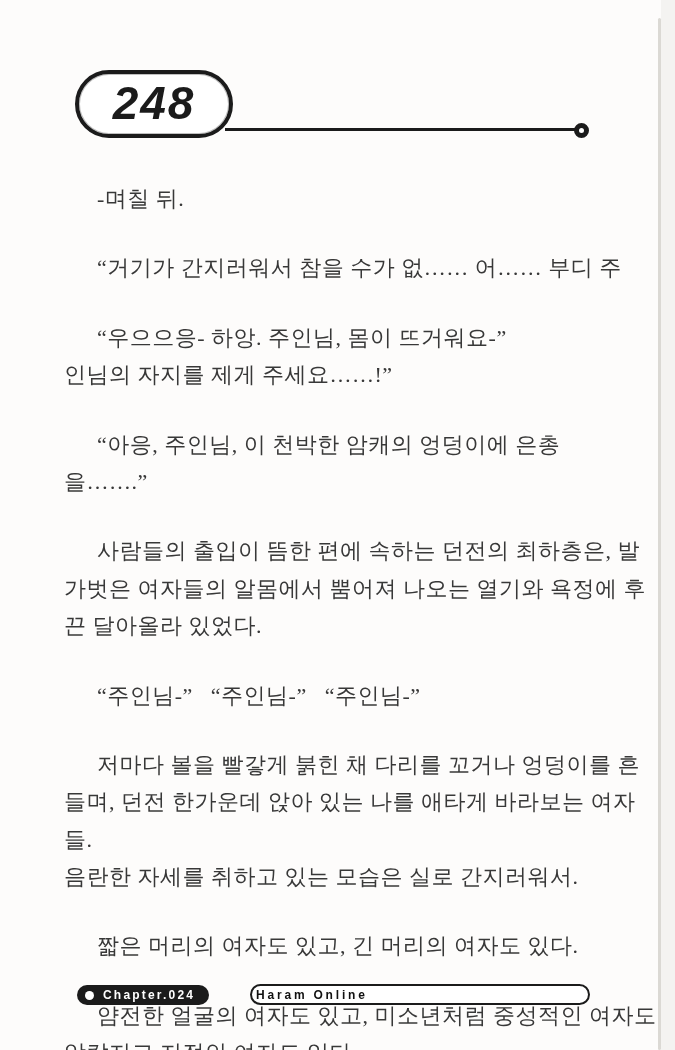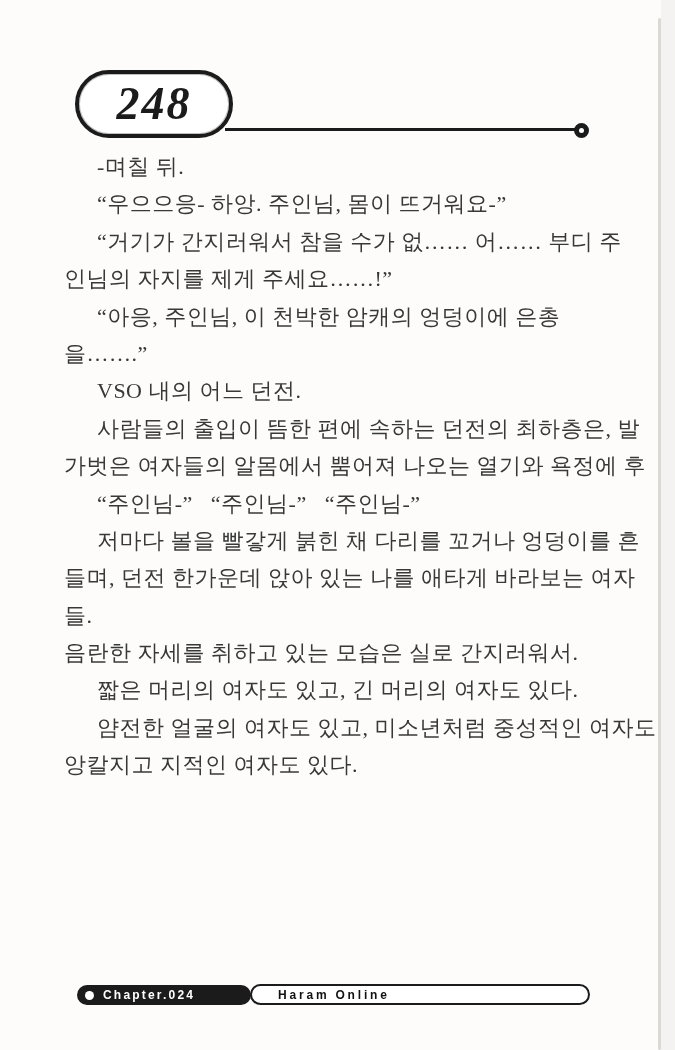--- a/index.html
+++ b/index.html
@@ -18,21 +18,21 @@
   .page{position:absolute;inset:0;}
 
   
   .page-number-pill{
     position:absolute;left:75px;top:70px;width:158px;height:68px;
     border:4px solid var(--ink);border-radius:34px;background:#fff;
     display:flex;align-items:center;justify-content:center;z-index:2;
     box-shadow:inset 0 0 0 1px rgba(0,0,0,0.25);
   }
   .page-number{
-    font-family:Liberation Serif, serif;
+    font-family:Liberation Sans, sans-serif;
     font-weight:bold;font-style:italic;font-size:46px;color:var(--ink);
     letter-spacing:2px;transform:translateY(-1px);
   }
   .header-rule{
     position:absolute;left:225px;top:128px;width:353px;height:3px;
     background:var(--ink);z-index:1;
   }
   .header-rule-ring{
     position:absolute;left:574px;top:123px;width:15px;height:15px;
     border:5px solid var(--ink);border-radius:50%;background:#fff;z-index:1;
@@ -40,80 +40,80 @@
 
   
   .body-text{
     position:absolute;left:64px;top:148px;width:556px;
     font-size:22px;color:var(--body-text);
   }
   .text-line{
     line-height:37.4px;height:37.4px;white-space:pre;
     letter-spacing:0.5px;
   }
-  .text-line.indent{padding-left:33px;}
+  .text-line.indent{padding-left:33px;margin-top:32px;}
 
   
   .edge-paper{
     position:absolute;left:661px;top:0;width:14px;height:100%;
     background:#f4f3f1;
   }
   .edge-line{
     position:absolute;left:658px;top:18px;width:3px;height:1032px;
     background:var(--edge-shadow);border-radius:2px;opacity:0.85;
   }
 
   
   .chapter-pill{
-    position:absolute;left:77px;top:985px;width:174px;height:20px;
+    position:absolute;left:77px;top:985px;width:132px;height:20px;
     background:var(--ink);border-radius:10px;
     display:flex;align-items:center;
   }
   .bullet-dot{
     width:9px;height:9px;border-radius:50%;background:#fff;
     margin-left:8px;flex:0 0 auto;
   }
   .chapter-label{
     font-family:"Liberation Sans","DejaVu Sans",sans-serif;
     font-weight:bold;font-size:12px;letter-spacing:2.2px;color:#fff;
     margin-left:9px;transform:translateY(-0.5px);
   }
   .title-pill{
     position:absolute;left:250px;top:984px;width:340px;height:21px;
     background:#fff;border:2px solid var(--ink);border-radius:11px;
     display:flex;align-items:center;
   }
   .title-label{
     font-family:"Liberation Sans","DejaVu Sans",sans-serif;
     font-weight:bold;font-size:12px;letter-spacing:2.8px;color:#111;
-    padding-left:26px;transform:translateY(-0.5px);
+    padding-left:4px;transform:translateY(-0.5px);
   }
 </style>
 </head>
 <body>
 
 <div class="page">
 
   <div class="page-number-pill">
     <span class="page-number">248</span>
   </div>
   <div class="header-rule"></div>
   <div class="header-rule-ring"></div>
 
   <div class="body-text">
 
   <div class="text-line indent">-며칠 뒤.</div>
+      <div class="text-line indent">“거기가 간지러워서 참을 수가 없…… 어…… 부디 주</div>
       <div class="text-line indent">“우으으응- 하앙. 주인님, 몸이 뜨거워요-”</div>
-      <div class="text-line indent">“거기가 간지러워서 참을 수가 없…… 어…… 부디 주</div>
       <div class="text-line">인님의 자지를 제게 주세요……!”</div>
       <div class="text-line indent">“아응, 주인님, 이 천박한 암캐의 엉덩이에 은총</div>
       <div class="text-line">을…….”</div>
-      <div class="text-line indent">VSO 내의 어느 던전.</div>
       <div class="text-line indent">사람들의 출입이 뜸한 편에 속하는 던전의 최하층은, 발</div>
       <div class="text-line">가벗은 여자들의 알몸에서 뿜어져 나오는 열기와 욕정에 후</div>
+      <div class="text-line">끈 달아올라 있었다.</div>
       <div class="text-line indent">“주인님-”   “주인님-”   “주인님-”</div>
       <div class="text-line indent">저마다 볼을 빨갛게 붉힌 채 다리를 꼬거나 엉덩이를 흔</div>
       <div class="text-line">들며, 던전 한가운데 앉아 있는 나를 애타게 바라보는 여자</div>
       <div class="text-line">들.</div>
       <div class="text-line">음란한 자세를 취하고 있는 모습은 실로 간지러워서.</div>
       <div class="text-line indent">짧은 머리의 여자도 있고, 긴 머리의 여자도 있다.</div>
       <div class="text-line indent">얌전한 얼굴의 여자도 있고, 미소년처럼 중성적인 여자도</div>
       <div class="text-line">앙칼지고 지적인 여자도 있다.</div>
     </div>
 

